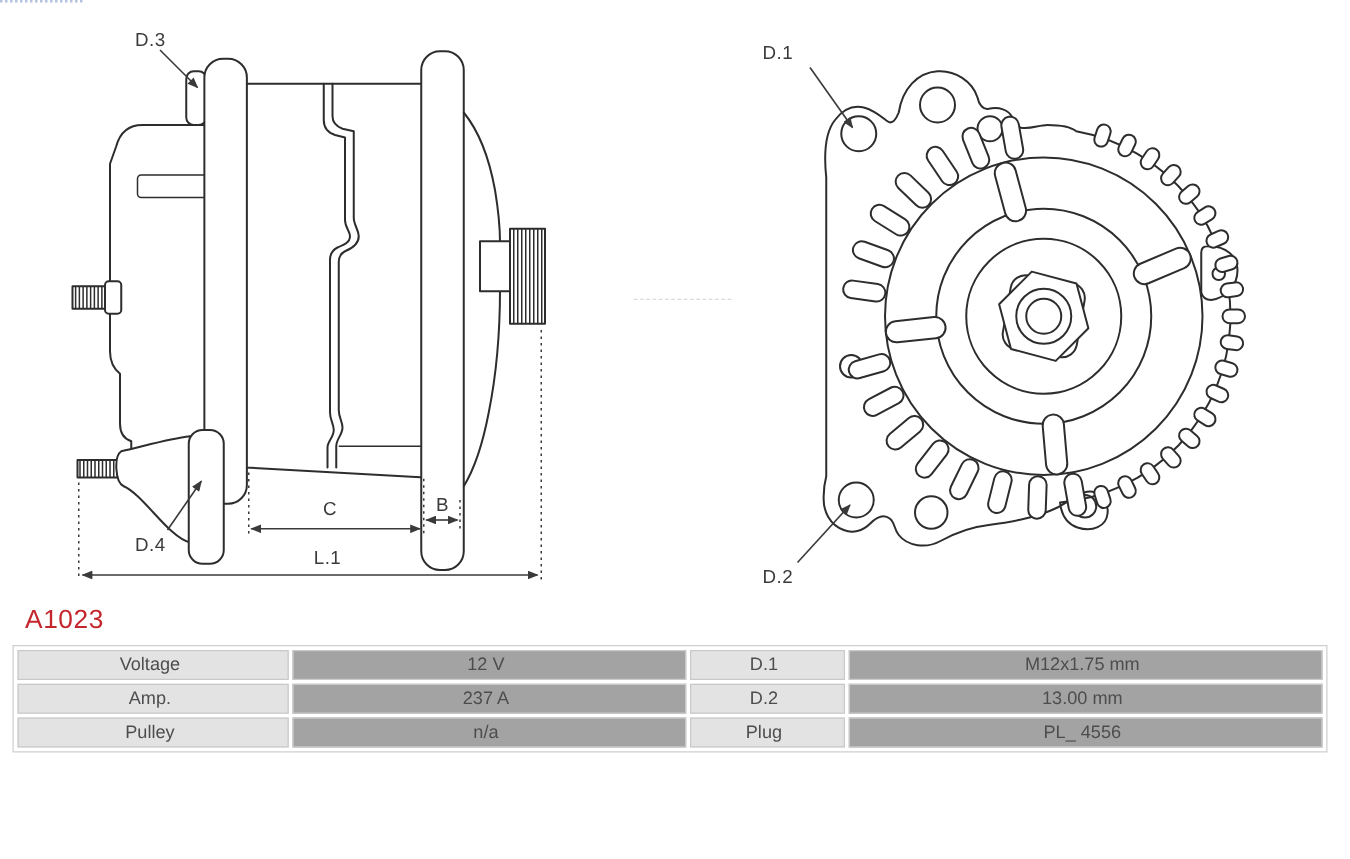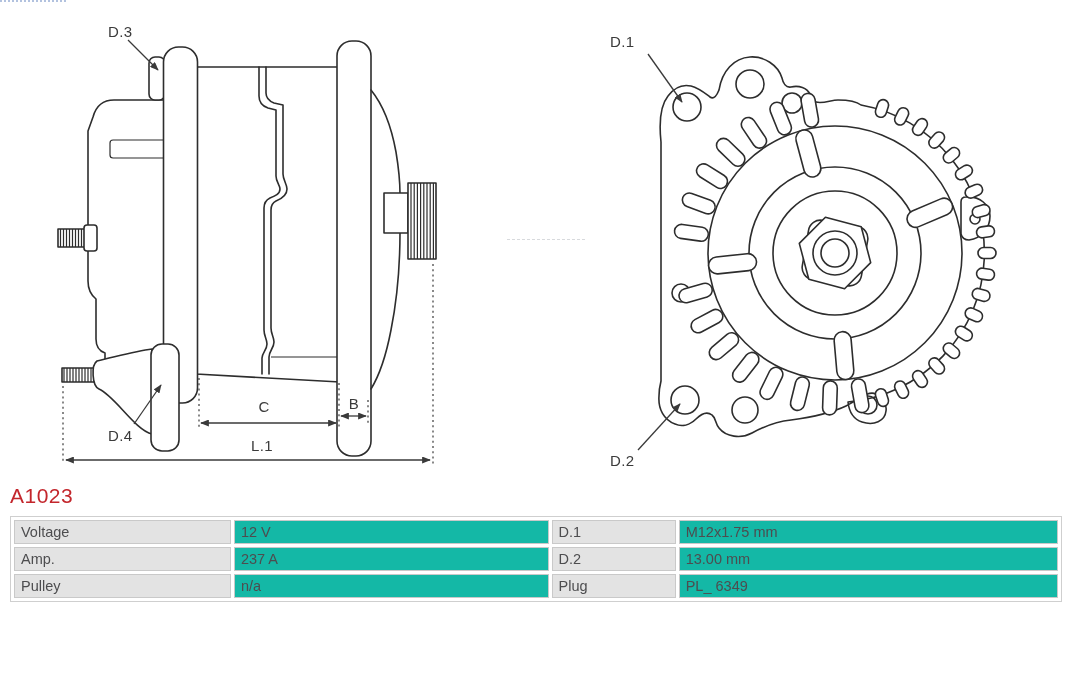--- a/index.html
+++ b/index.html
@@ -25,36 +25,36 @@
     border-top:1px dashed #b9bcc2;opacity:.55;
   }
   svg.drawings{position:absolute;left:0;top:0;}
   .ln{fill:none;stroke:var(--line);stroke-width:1.6;stroke-linejoin:round;stroke-linecap:round;}
   .fw{fill:#ffffff;stroke:var(--line);stroke-width:1.6;stroke-linejoin:round;}
   .thin{fill:none;stroke:var(--line);stroke-width:1.2;}
   .dimln{fill:none;stroke:var(--dim);stroke-width:1.3;}
   .dotln{fill:none;stroke:var(--dim);stroke-width:1.2;stroke-dasharray:2 3.2;}
   .dimtext{font-family:"Liberation Sans",sans-serif;font-size:15px;fill:#3b3b3b;letter-spacing:.4px;}
   .part-code{
-    position:absolute;left:10px;top:484px;margin:0;
+    position:absolute;left:20px;top:484px;margin:0;
     font-size:21px;font-weight:400;color:var(--accent);letter-spacing:.5px;
   }
   table.spec{
     position:absolute;left:10px;top:516px;width:1052px;
     border-collapse:separate;border-spacing:3px;
     border:1px solid #cfcfcf;background:#ffffff;table-layout:fixed;
   }
   table.spec td{
     border:1px solid var(--cellborder);
     font-size:14.5px;color:var(--tabletext);
-    text-align:left;padding:3px 11px 3px 6px;height:22px;
+    text-align:center;padding:3px 11px 3px 6px;height:22px;
     overflow:hidden;white-space:nowrap;
   }
   td.lbl{background:var(--cellbg);}
-  td.val{background:#14b8a6;}
+  td.val{background:#a3a3a3;}
   col.c1{width:215px;} col.c2{width:312px;} col.c3{width:123px;} col.c4{width:376px;}
 </style>
 </head>
 <body>
 
 <div class="edge-artifact"></div>
 <div class="watermark-artifact"></div>
 
 <svg class="drawings" width="1080" height="480" viewBox="0 0 1080 480">
   <defs>
@@ -223,16 +223,16 @@
     <tr>
       <td class="lbl">Amp.</td>
       <td class="val">237 A</td>
       <td class="lbl">D.2</td>
       <td class="val">13.00 mm</td>
     </tr>
     <tr>
       <td class="lbl">Pulley</td>
       <td class="val">n/a</td>
       <td class="lbl">Plug</td>
-      <td class="val">PL_ 6349</td>
+      <td class="val">PL_ 4556</td>
     </tr>
   </tbody>
 </table>
 
 </body></html>

